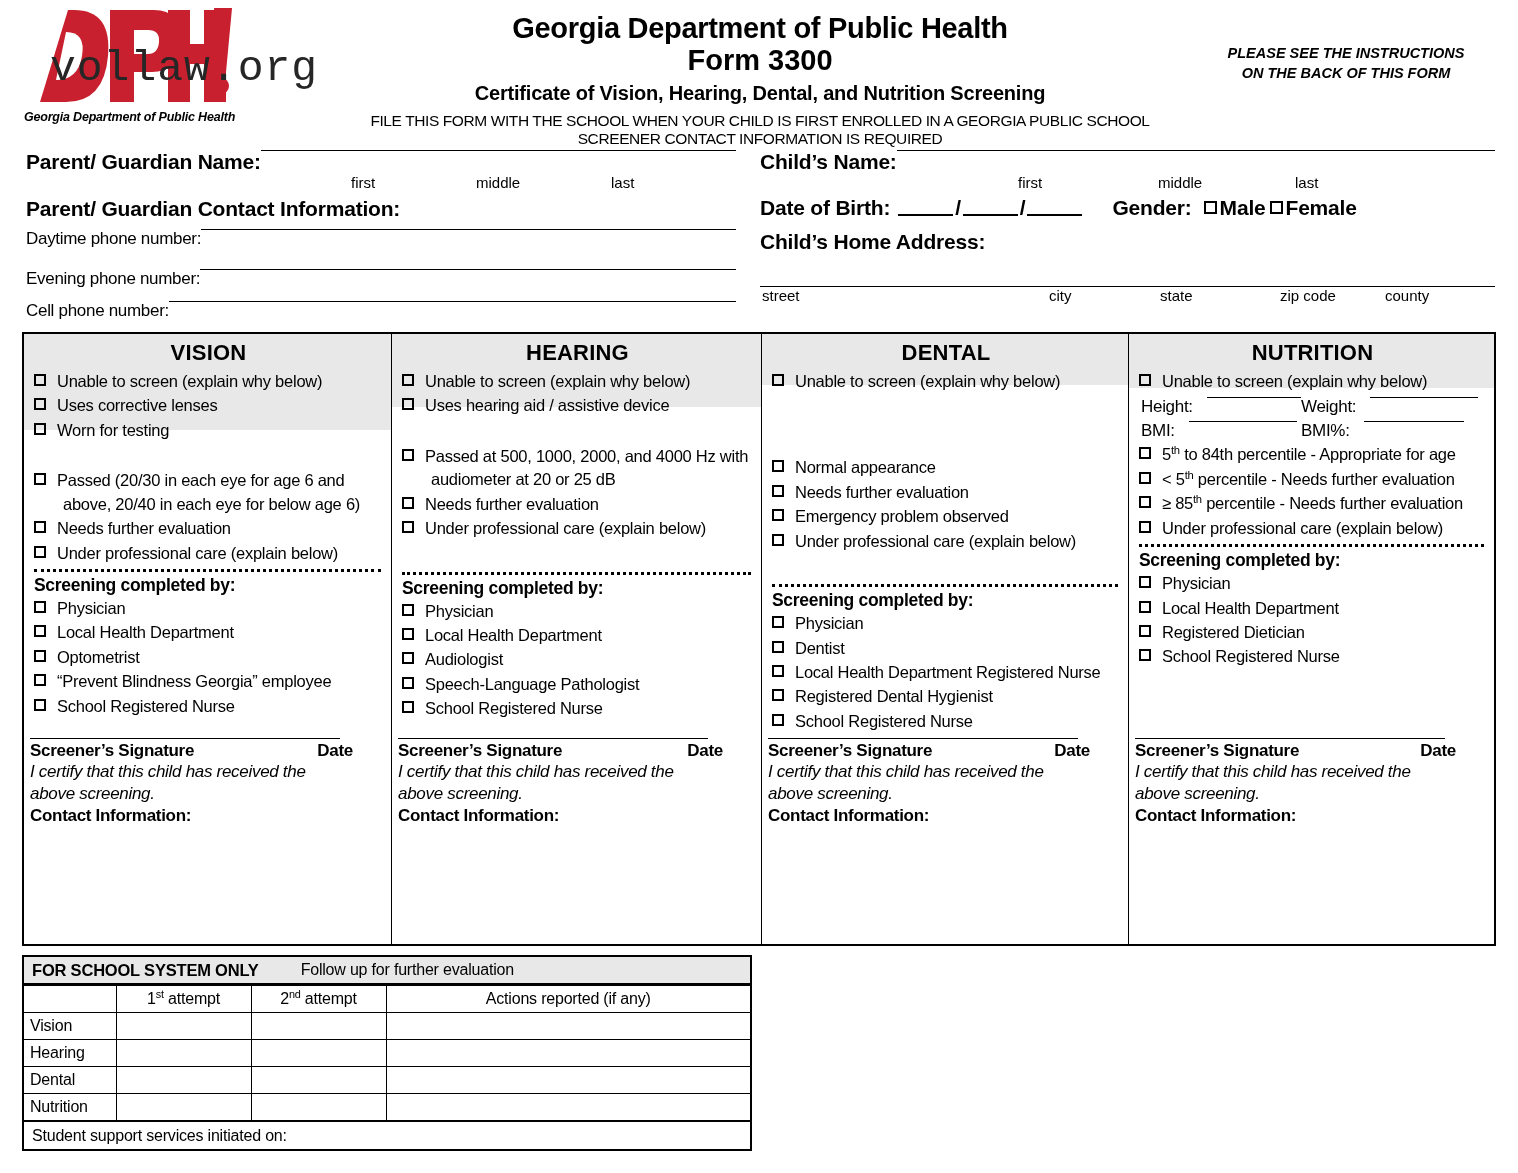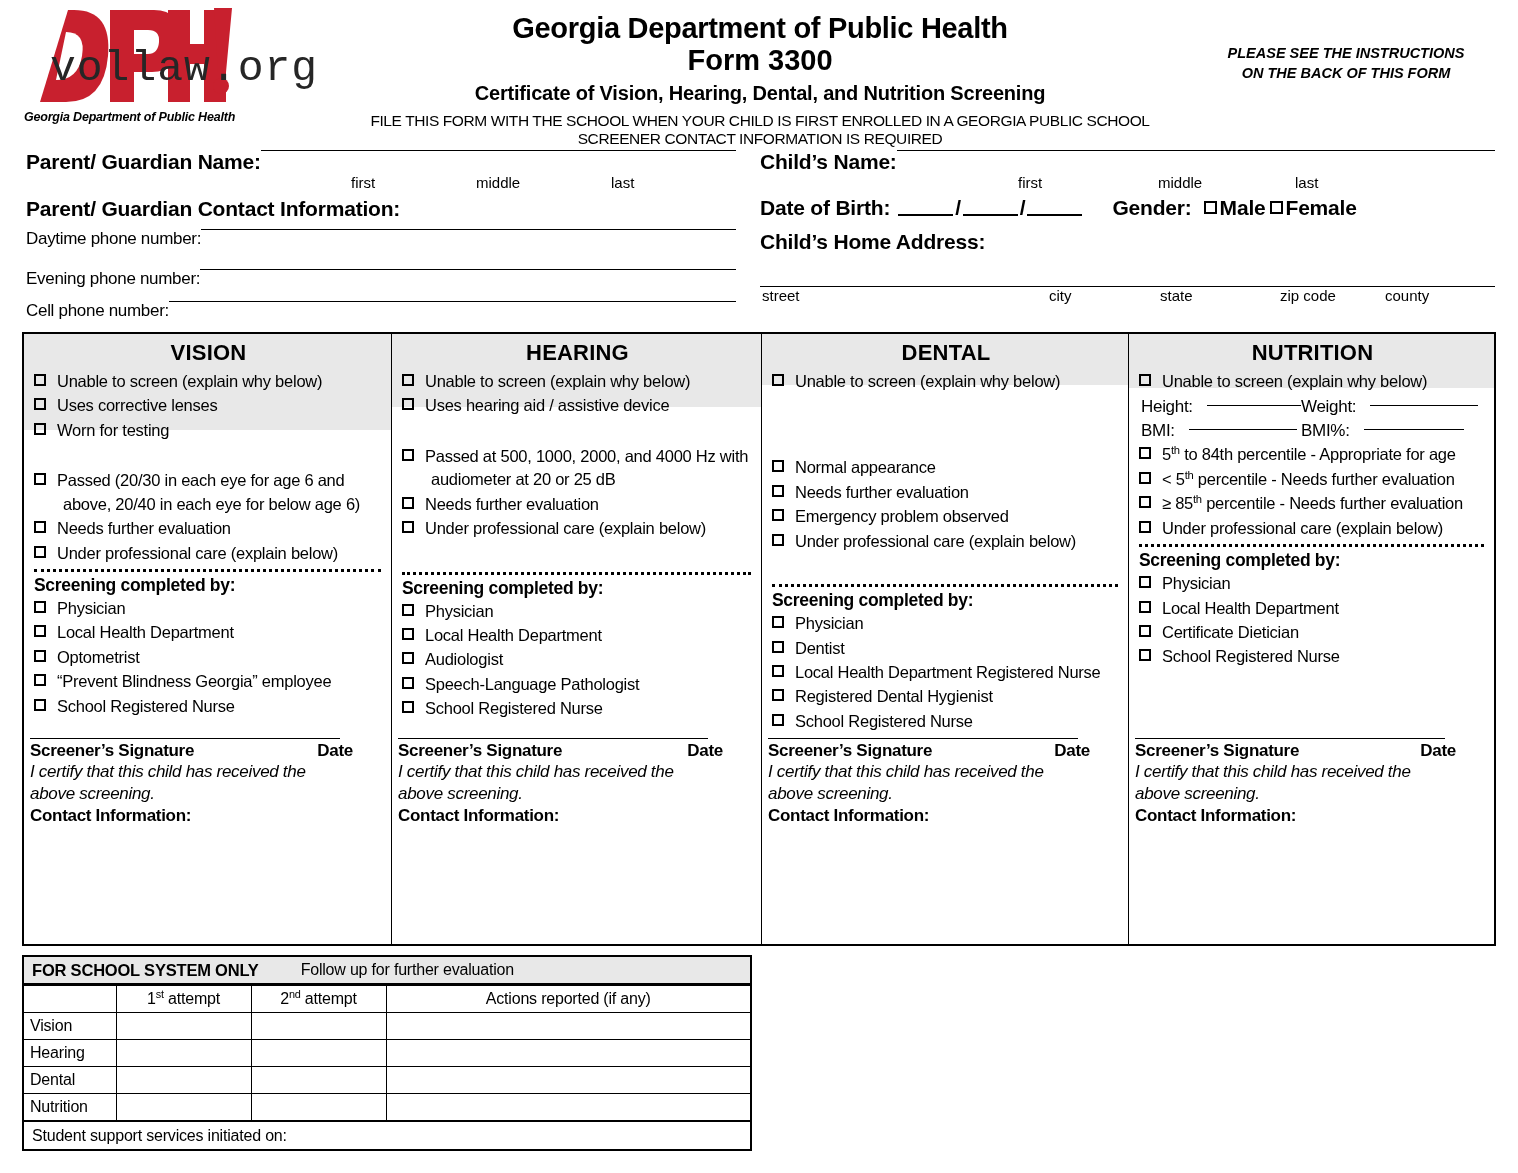--- a/index.html
+++ b/index.html
@@ -83,21 +83,21 @@
   .chk-item .box {
     position:absolute; left:0; top:4px; width:12px; height:12px;
     border:2.2px solid #000;
   }
   .chk-item .cont { display:block; padding-left:6px; }
   .gap-sm { height:14px; }
   .gap-md { height:26px; }
   .gap-lg { height:48px; }
 
   .measure-row { font-size:17px; display:flex; margin:4px 0 2px 2px; letter-spacing:-0.3px;}
-  .measure-row .m { display:flex; align-items:center;gap:9px; }
+  .measure-row .m { display:flex; align-items:flex-start;gap:9px; }
   .measure-row .m1 { width:160px; }
   .m-line { display:inline-block; width:108px; border-bottom:1.4px solid #000; height:1px; margin:0 0 4px 5px;}
   .m-line.sm { width:100px; }
 
   .dotsep {
     border-bottom:3.2px dotted #000; margin:4px 2px 3px 0;
     height:1px;
   }
   .sc-head { font-size:17.5px; font-weight:bold; letter-spacing:-0.3px; margin-bottom:1px;}
 
@@ -384,21 +384,21 @@
 
         <div class="chk-item"><span class="box"></span><span>5</span><sup>th</sup><span> to 84th percentile  - Appropriate for age</span></div>
         <div class="chk-item"><span class="box"></span><span>&lt; 5</span><sup>th</sup><span> percentile   - Needs further evaluation</span></div>
         <div class="chk-item"><span class="box"></span><span>≥ 85</span><sup>th</sup><span> percentile  - Needs further evaluation</span></div>
         <div class="chk-item"><span class="box"></span><span>Under professional care (explain below)</span></div>
 
         <div class="dotsep"></div>
         <div class="sc-head">Screening completed by:</div>
         <div class="chk-item"><span class="box"></span><span>Physician</span></div>
         <div class="chk-item"><span class="box"></span><span>Local Health Department</span></div>
-        <div class="chk-item"><span class="box"></span><span>Certificate Dietician</span></div>
+        <div class="chk-item"><span class="box"></span><span>Registered Dietician</span></div>
         <div class="chk-item"><span class="box"></span><span>School Registered Nurse</span></div>
       </div>
       <div class="sig-area">
         <div style="height:212px;"></div>
         <div class="sig-rule" style="width:310px;"></div>
         <div class="sig-row">
           <span class="s1">Screener’s Signature</span>
           <span class="s2">Date</span>
         </div>
         <div class="certify">I certify that this child has received the</div>

